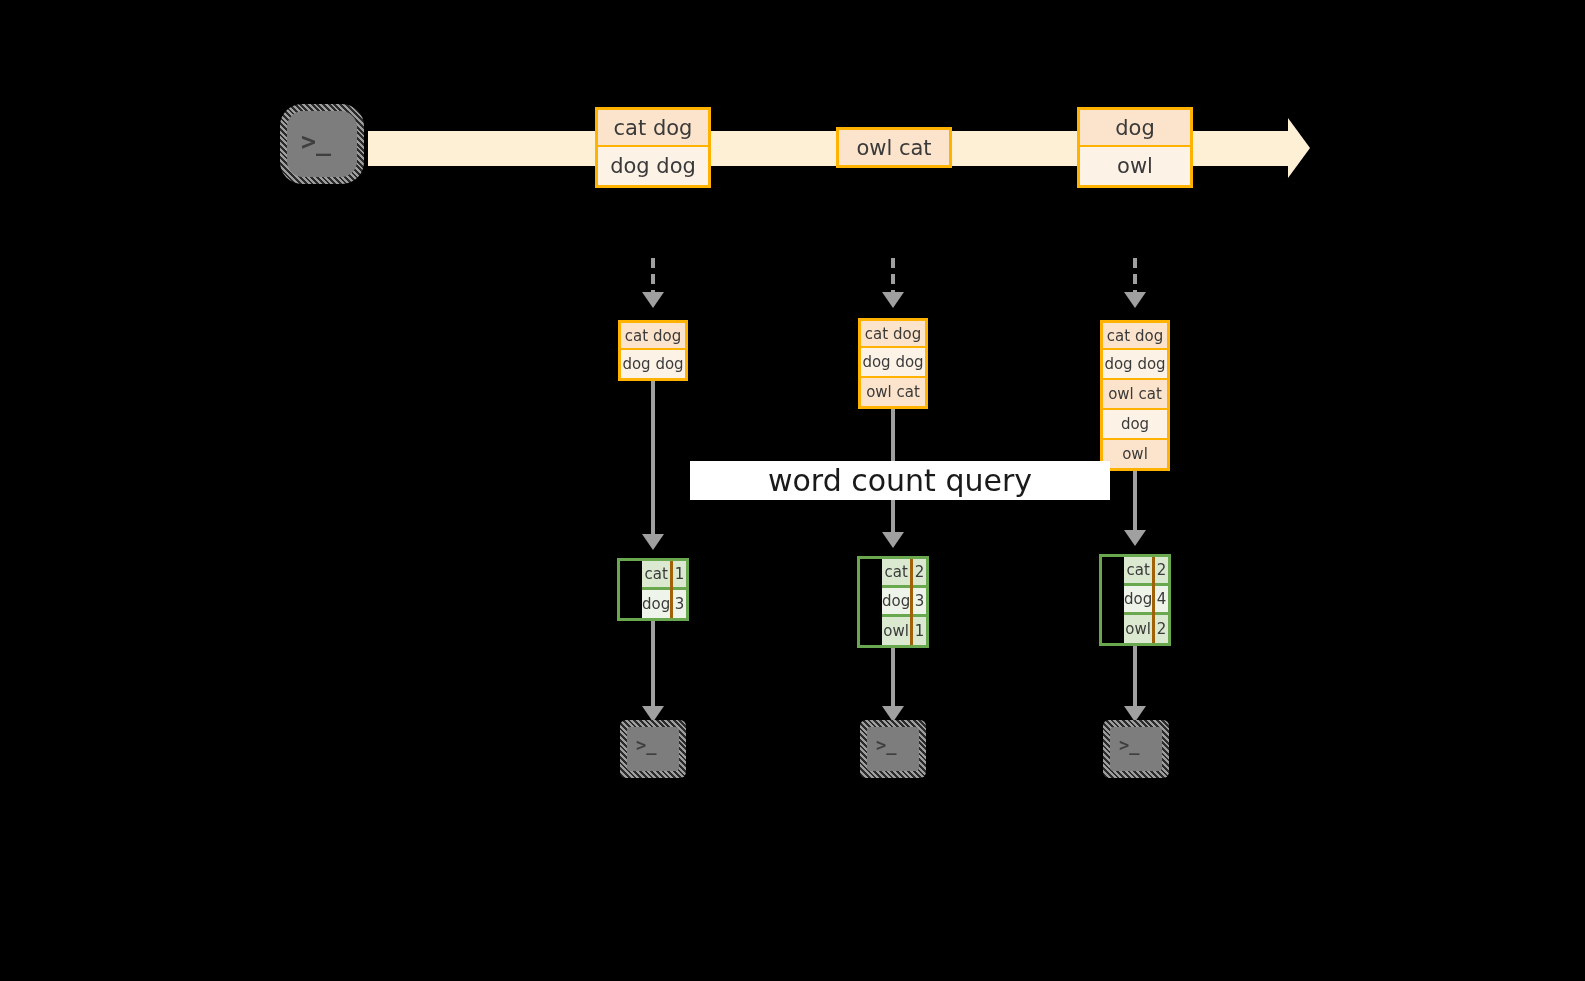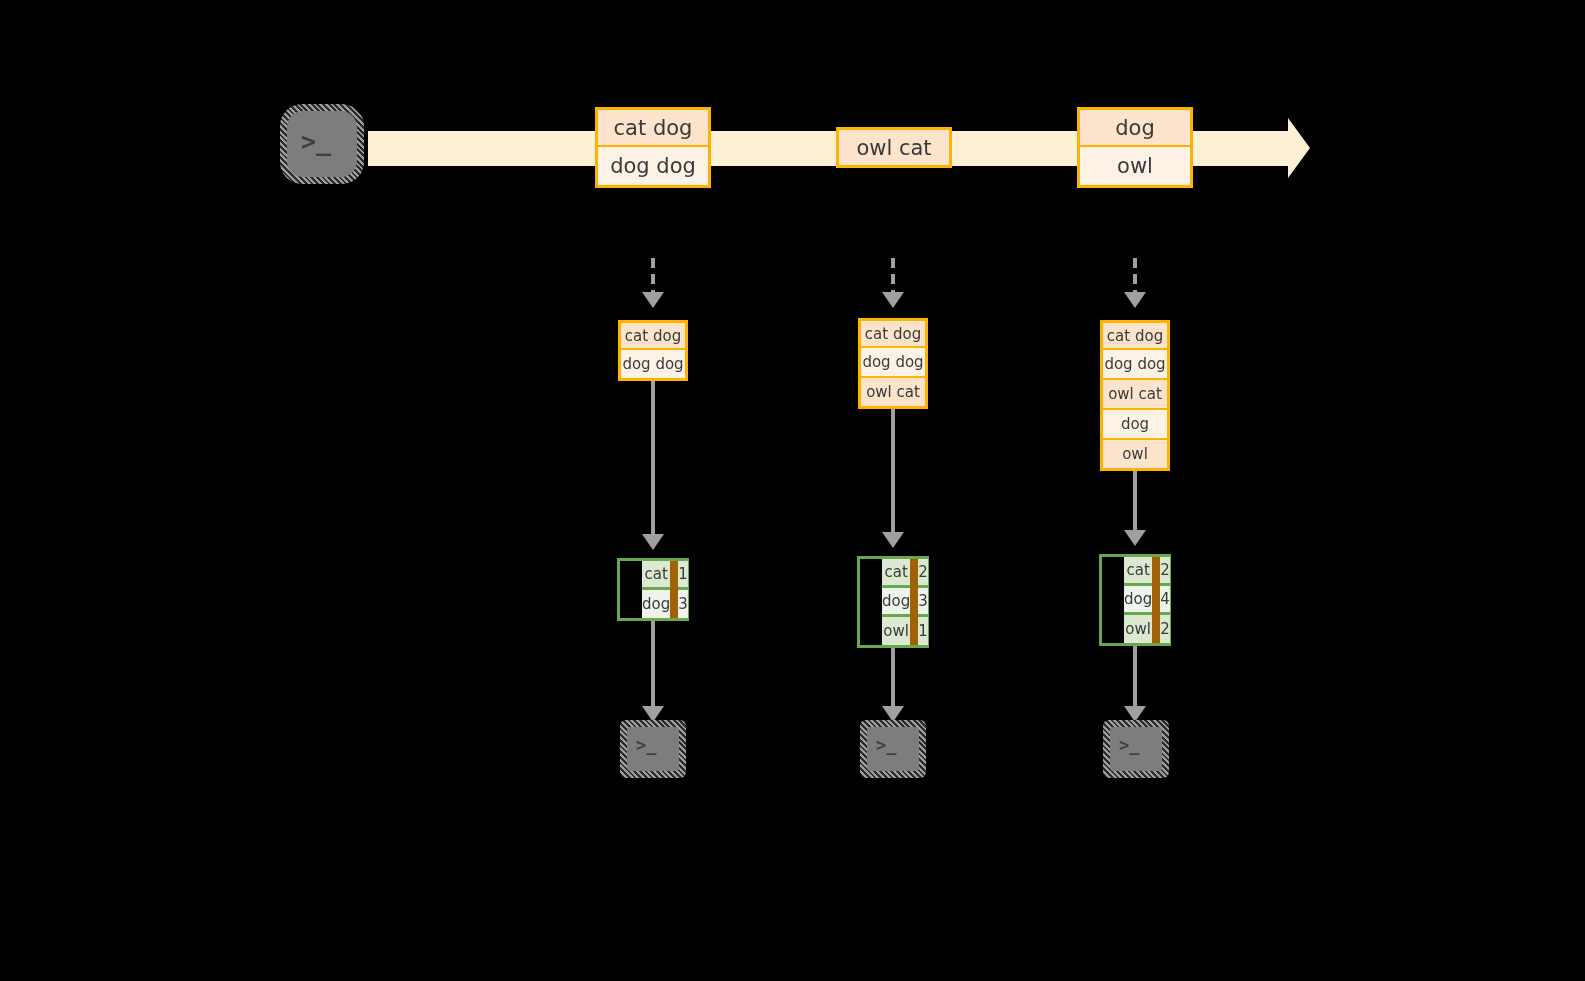--- a/index.html
+++ b/index.html
@@ -35,21 +35,21 @@
   .evt.light{background:#fdf2e6;}
 
   
   .res{position:absolute;box-sizing:border-box;border:3px solid #6aa84f;display:flex;}
   .res .col{display:flex;flex-direction:column;}
   .res .cell{box-sizing:border-box;color:#3a3a3a;display:flex;align-items:center;
        justify-content:center;white-space:nowrap;}
   .res .cell.dark{background:#dce9d1;}
   .res .cell.light{background:#eef4e9;}
   .res .cell.bb{border-bottom:3px solid #6aa84f;}
-  .res .col.k{border-right:8px solid #a16207;margin-left:22px;}
+  .res .col.k{border-right:3px solid #a16207;margin-left:22px;}
 
   
   .gline{position:absolute;background:#a0a0a0;width:4px;}
   .gline.dash{background:transparent;
      background-image:linear-gradient(#a0a0a0 60%,transparent 0);
      background-size:4px 16px;background-repeat:repeat-y;}
   .ghead{position:absolute;width:0;height:0;
      border-left:11px solid transparent;border-right:11px solid transparent;
      border-top:16px solid #a0a0a0;}
 
@@ -168,14 +168,15 @@
 
   <div class="gline" style="left:1133px;top:646px;height:63px;"></div>
   <div class="ghead" style="left:1124px;top:706px;"></div>
 
   <div class="term sq" style="left:1103px;top:720px;width:66px;height:58px;">
     <div class="hatch"></div>
     <div class="inner"></div>
     <div class="glyph" style="left:9px;top:10px;font-size:17px;">&gt;_</div>
   </div>
 
+  <div class="qlabel" style="left:690px;top:461px;width:420px;height:39px;font-size:30px;">word count query</div>
 
 </div>
 
 </body></html>

